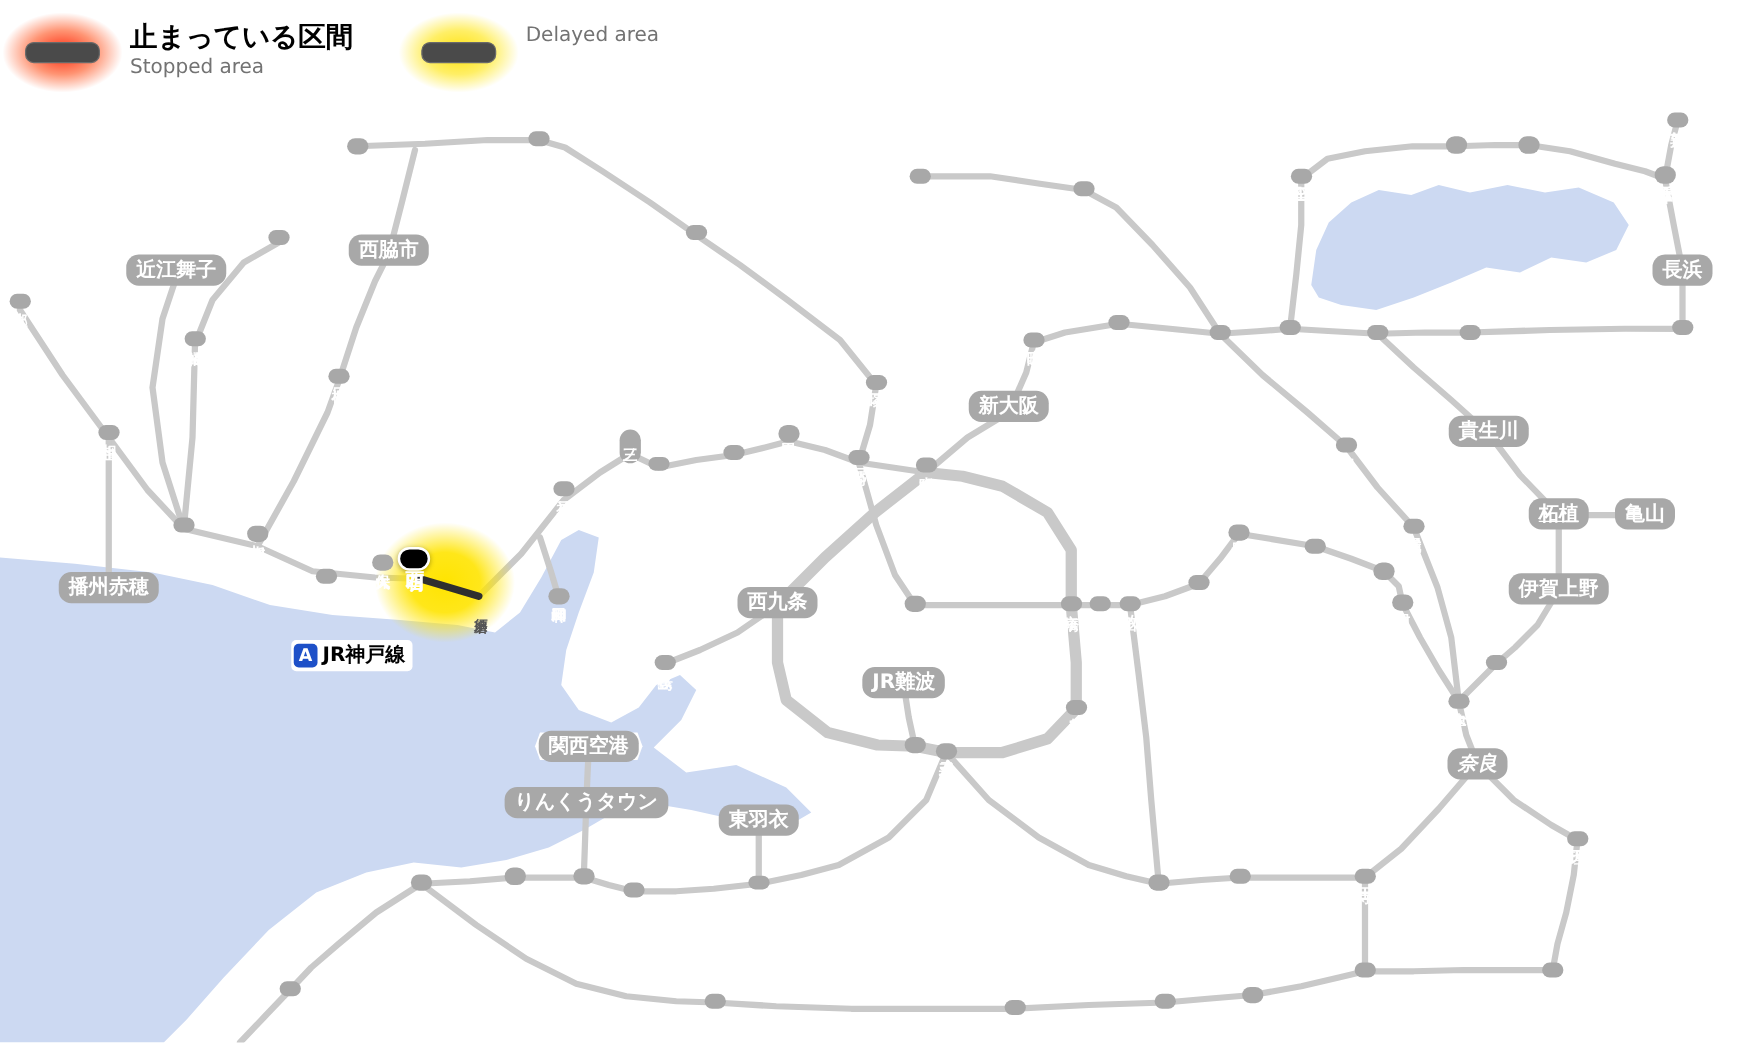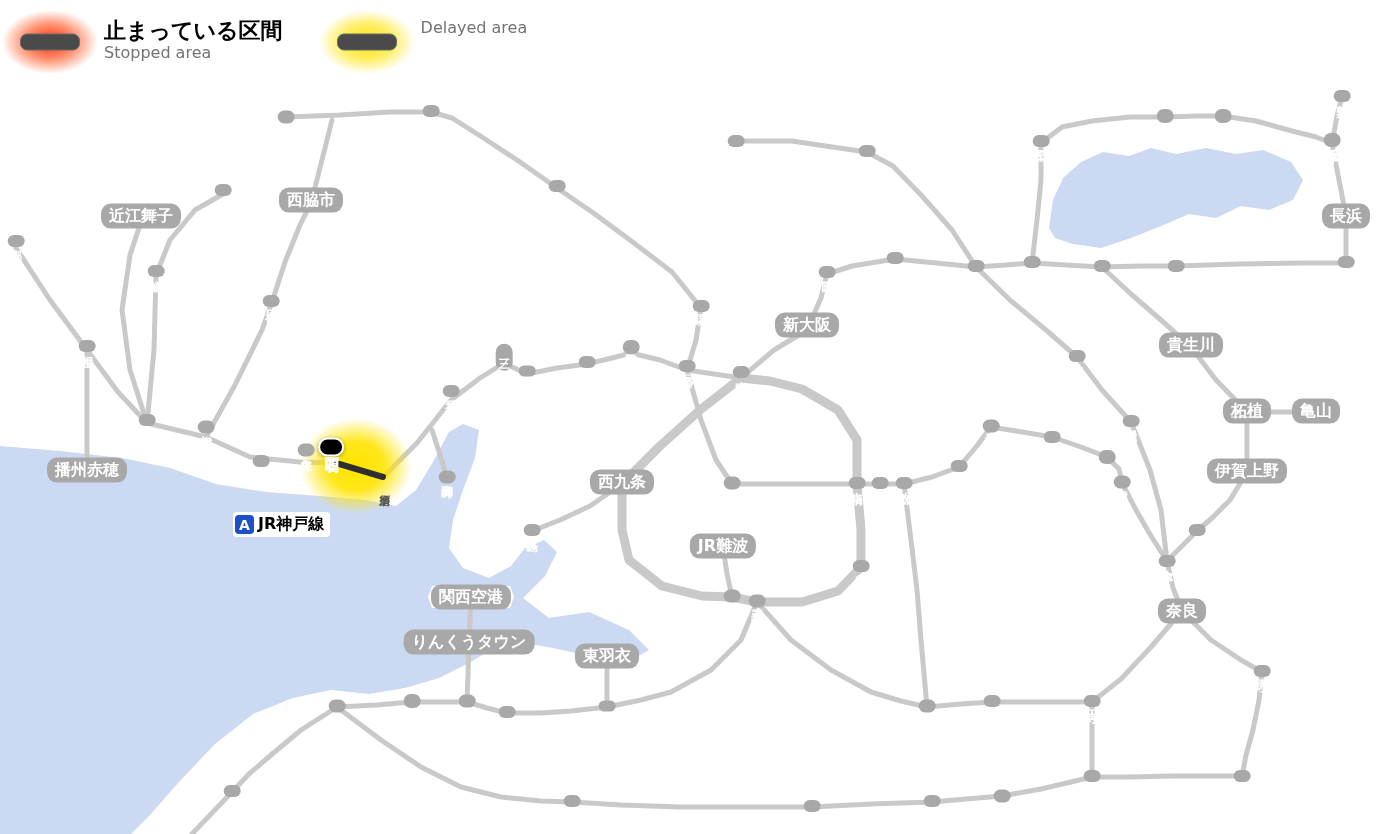--- a/index.html
+++ b/index.html
@@ -149,21 +149,21 @@
       <div class="st v" style="left: 904px; top: 483px;">放出</div>
       <div class="st v" style="left: 880px; top: 483px;">鴫野</div>
       <div class="st v" style="left: 857px; top: 483px;">京橋</div>
       <div class="st v" style="left: 732px; top: 483px;">北新地</div>
       <div class="st h" style="left: 622px; top: 482px;">西九条</div>
       <div class="st v" style="left: 532px; top: 530px;">桜島</div>
       <div class="st h" style="left: 723px; top: 546px;">JR難波</div>
       <div class="st v" style="left: 861px; top: 566px;">鶴橋</div>
       <div class="st v" style="left: 732px; top: 596px;">新今宮</div>
       <div class="st v" style="left: 757px; top: 601px;">天王寺</div>
-      <div class="st h" style="left: 1182px; top: 611px;">奈良</div>
+      <div class="st h" style="left: 1182px; top: 611px; font-style: italic;">奈良</div>
       <div class="st v" style="left: 1262px; top: 671px;">天理</div>
       <div class="st h" style="left: 471px; top: 597px; text-align: center;">関西空港</div>
       <div class="st h" style="left: 469px; top: 642px;">りんくうタウン</div>
       <div class="st h" style="left: 607px; top: 656px;">東羽衣</div>
       <div class="st v" style="left: 607px; top: 706px;">鳳</div>
       <div class="st v" style="left: 507px; top: 712px;">熊取</div>
       <div class="st v" style="left: 467px; top: 701px;">日根野</div>
       <div class="st v" style="left: 412px; top: 701px;">和泉砂川</div>
       <div class="st v" style="left: 337px; top: 706px;">和歌山</div>
       <div class="st v" style="left: 927px; top: 706px;">久宝寺</div>

